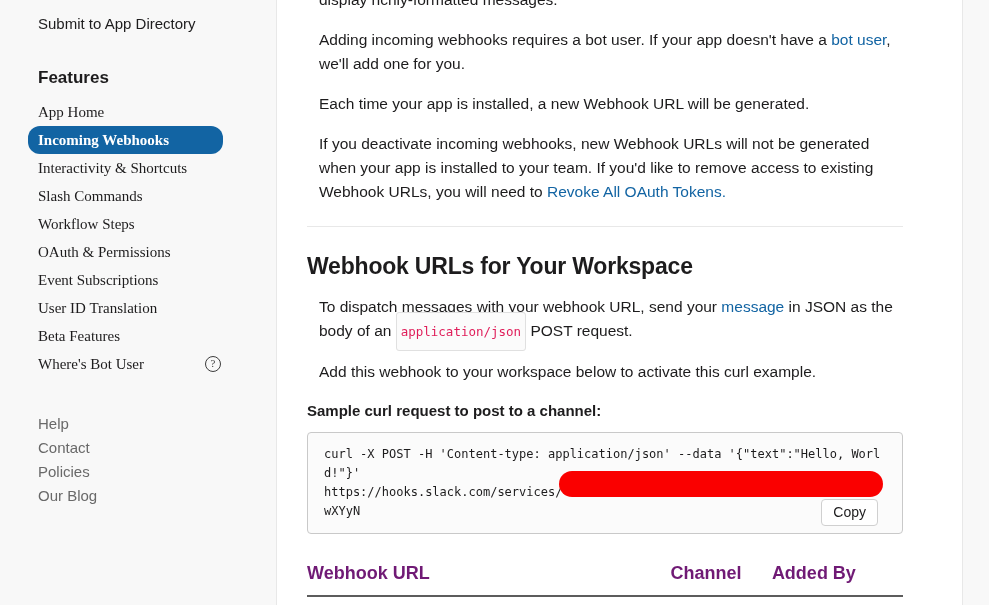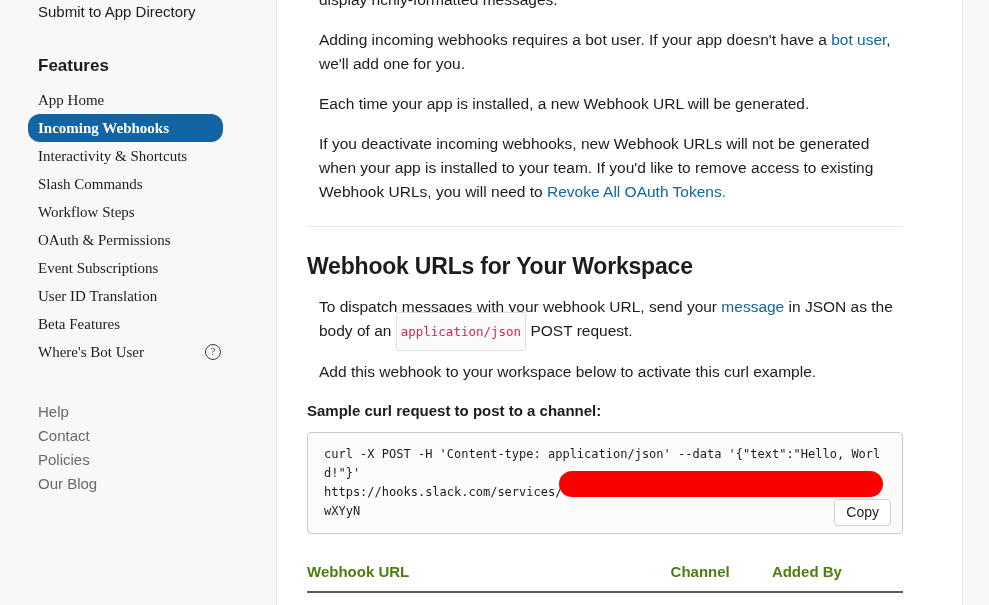--- a/index.html
+++ b/index.html
@@ -21,21 +21,21 @@
   
   #sidebar {
     width: 277px;
     min-width: 277px;
     height: 605px;
     background: #f8f8f8;
     border-right: 1px solid #e8e8e8;
     position: relative;
     overflow: hidden;
     padding-left: 38px;
-    padding-top: 0px;
+    padding-top: 12px;
   }
   .nav-link {
     display: block;
     font-size: 15px;
     line-height: 28px;
     color: #1d1c1d;
     text-decoration: none;
     padding: 0 10px 0 0;
     white-space: nowrap;
   }
@@ -183,44 +183,44 @@
     position: absolute;
     left: 251px;
     top: 38px;
     width: 324px;
     height: 26px;
     background: #fa0000;
     border-radius: 13px;
   }
   .copy-button {
     position: absolute;
-    right: 11px;
+    right: 24px;
     bottom: 7px;
     background: #ffffff;
     border: 1px solid #d0d0d0;
     border-radius: 4px;
     font-size: 14px;
     font-family: "Liberation Sans", sans-serif;
     color: #1d1c1d;
     padding: 3px 11px 4px 11px;
     cursor: pointer;
     line-height: 18px;
   }
 
   
   .wh-table {
     width: 100%;
     border-collapse: collapse;
     margin-top: 29px;
   }
   .wh-table th {
     text-align: left;
-    font-size: 15px;
-    font-weight: bold;
-    color: #4d7c0f;
+    font-size: 18px;
+    font-weight: bold;
+    color: #701a75;
     padding: 0 0 11px 0;
     border-bottom: 2px solid #5c5c5c;
   }
   .col-url   { width: 61%; }
   .col-chan  { width: 17%; }
   .col-added { width: 22%; }
 
   
   #right-rail {
     position: absolute;

